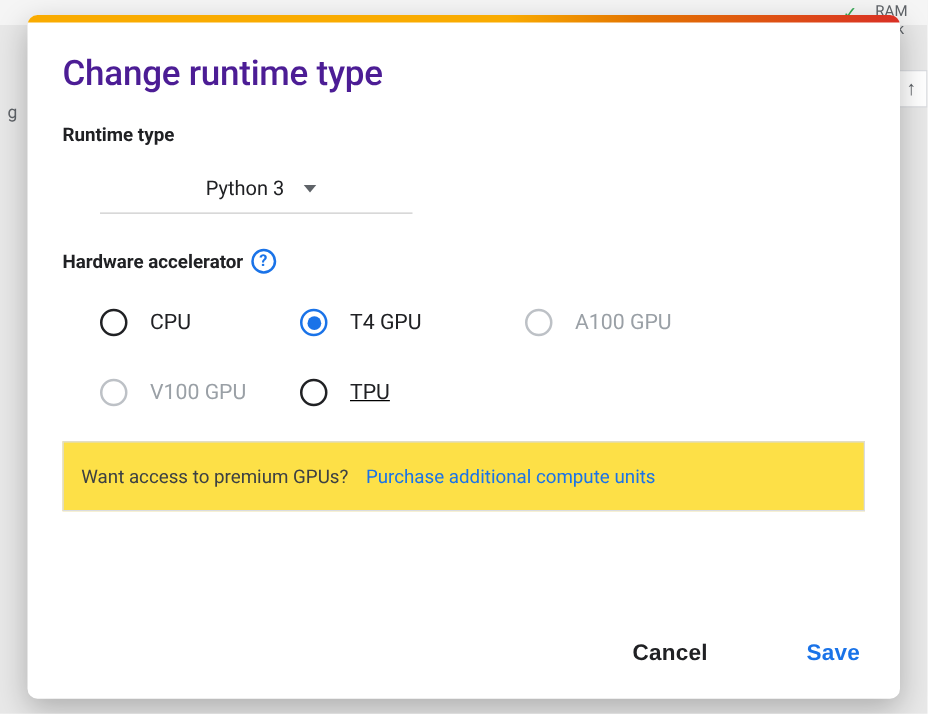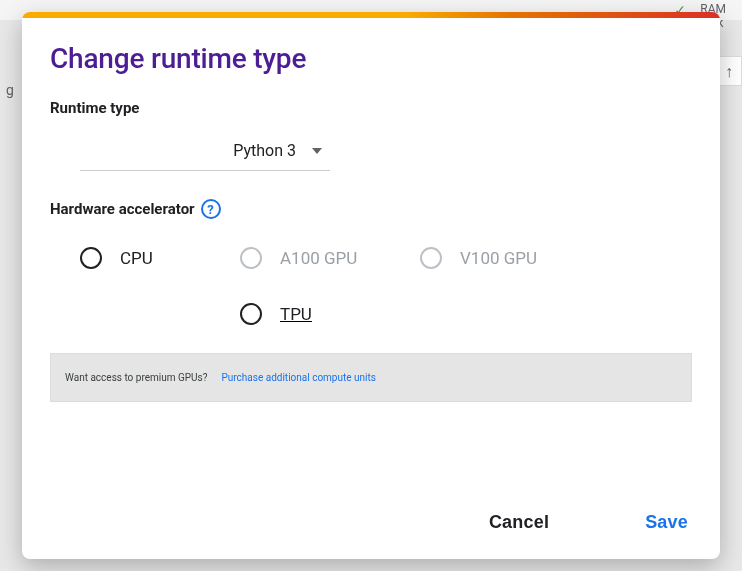--- a/index.html
+++ b/index.html
@@ -108,21 +108,21 @@
       cursor: pointer;
     }
     .dropdown {
       margin-left: 30px;
       margin-bottom: 28px;
       width: 250px;
       padding: 14px 8px 10px 16px;
       border: none;
       border-bottom: 1px solid #ccc;
       display: flex;
-      justify-content: flex-end;
+      justify-content: center;
       align-items: center;
       font-size: 16px;
       color: #202124;
       cursor: pointer;
       background: transparent;
       gap: 16px;
     }
     .dropdown-caret {
       width: 0; height: 0;
       border-left: 5px solid transparent;
@@ -166,38 +166,38 @@
     }
     .radio-option.selected .radio-inner { display: block; }
     .radio-label {
       font-size: 17px;
       color: #202124;
       text-align: right;
     }
     .radio-option.disabled .radio-label { color: #9aa0a6; }
     .promo-box {
       border: 1px solid #dadce0;
-      background: #e5e5e5;
+      background: #fde047;
       padding: 18px 14px;
-      font-size: 10px;
+      font-size: 15px;
       color: #3c4043;
       display: flex;
       gap: 14px;
       align-items: center;
     }
     .promo-link {
       color: #1a73e8;
       font-weight: 400;
       cursor: pointer;
     }
     .dialog-actions {
       margin-top: auto;
       display: flex;
       justify-content: flex-end;
-      gap: 44px;
+      gap: 27px;
       padding-top: 24px;
     }
     .btn {
       font-size: 18px;
       font-weight: 600;
       background: none;
       border: none;
       cursor: pointer;
       padding: 6px 4px;
       letter-spacing: 0.2px;
@@ -232,20 +232,26 @@
     <div class="section-label">
       <span>Hardware accelerator</span>
       <span class="help-icon">?</span>
     </div>
 
     <div class="radio-grid">
       <label class="radio-option">
         <span class="radio-outer"></span>
         <span class="radio-label">CPU</span>
       </label>
+      <label class="radio-option selected">
+        <span class="radio-outer">
+            <span class="radio-inner"></span>
+          </span>
+        <span class="radio-label">T4 GPU</span>
+      </label>
       <label class="radio-option disabled">
         <span class="radio-outer"></span>
         <span class="radio-label">A100 GPU</span>
       </label>
       <label class="radio-option disabled">
         <span class="radio-outer"></span>
         <span class="radio-label">V100 GPU</span>
       </label>
       <label class="radio-option tpu-col">
         <span class="radio-outer"></span>

